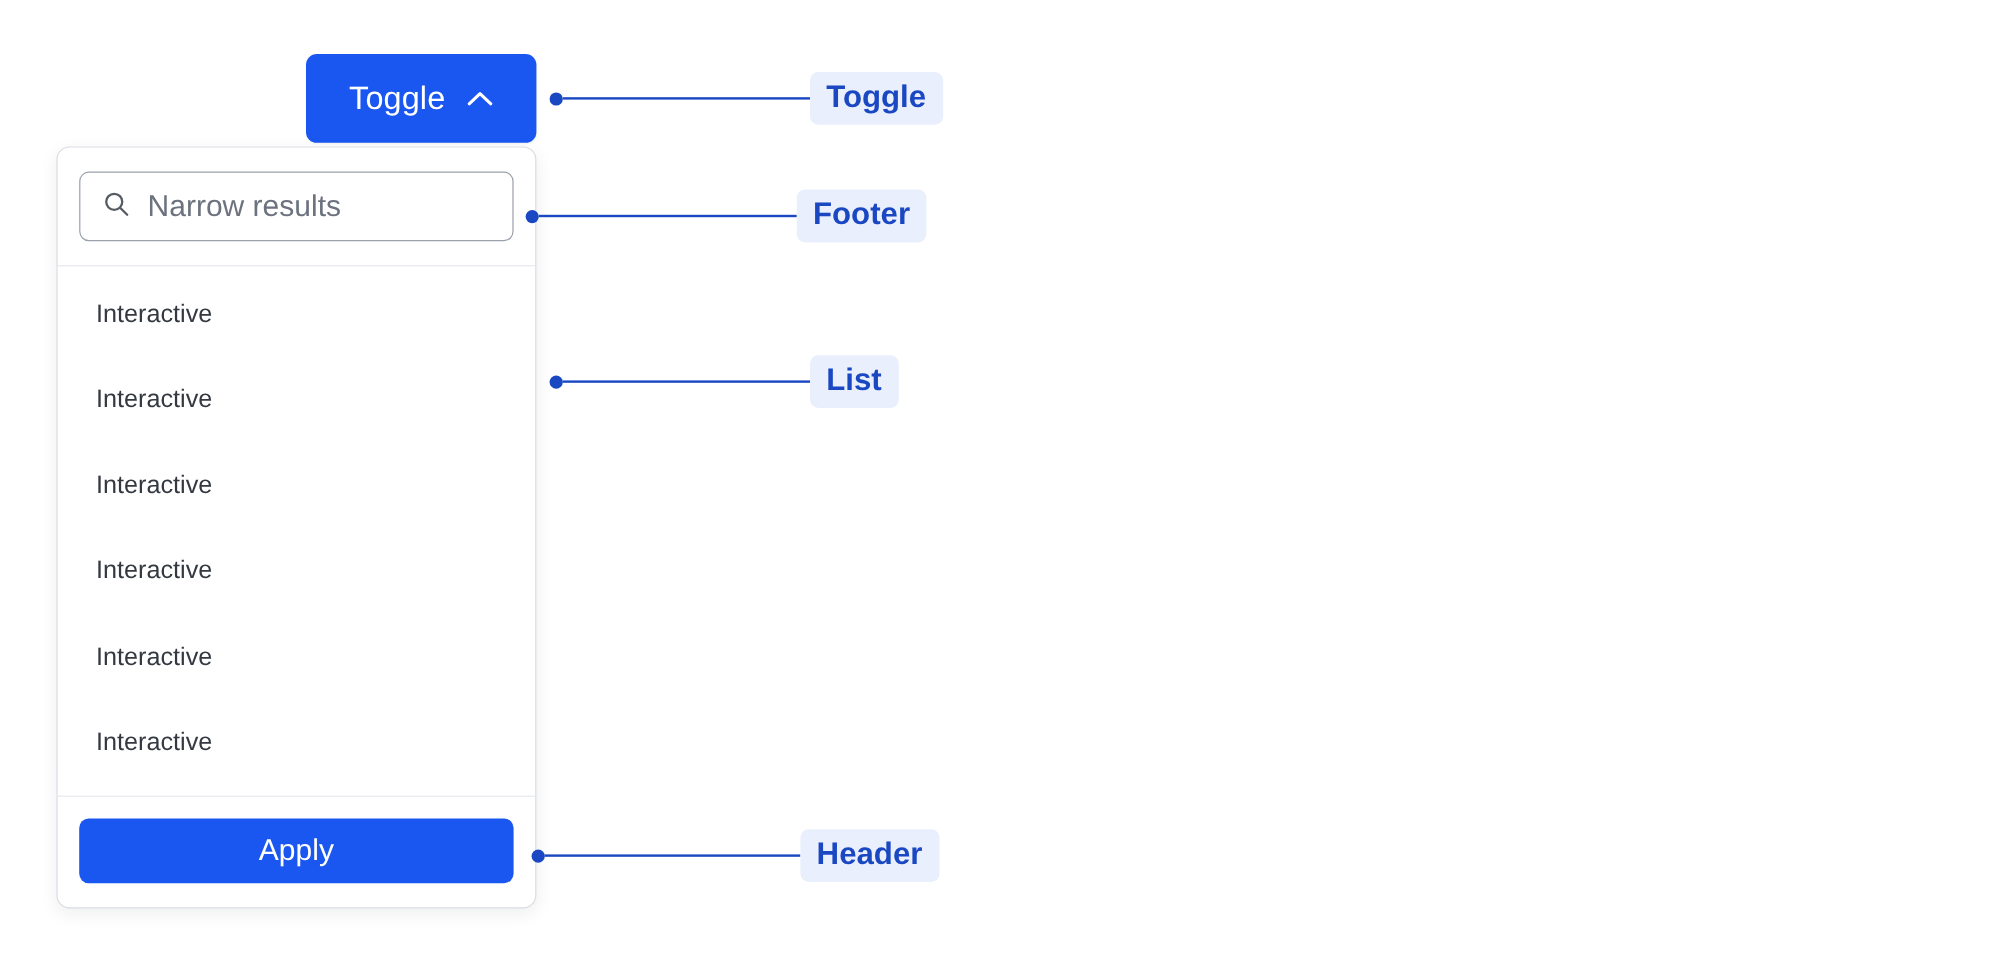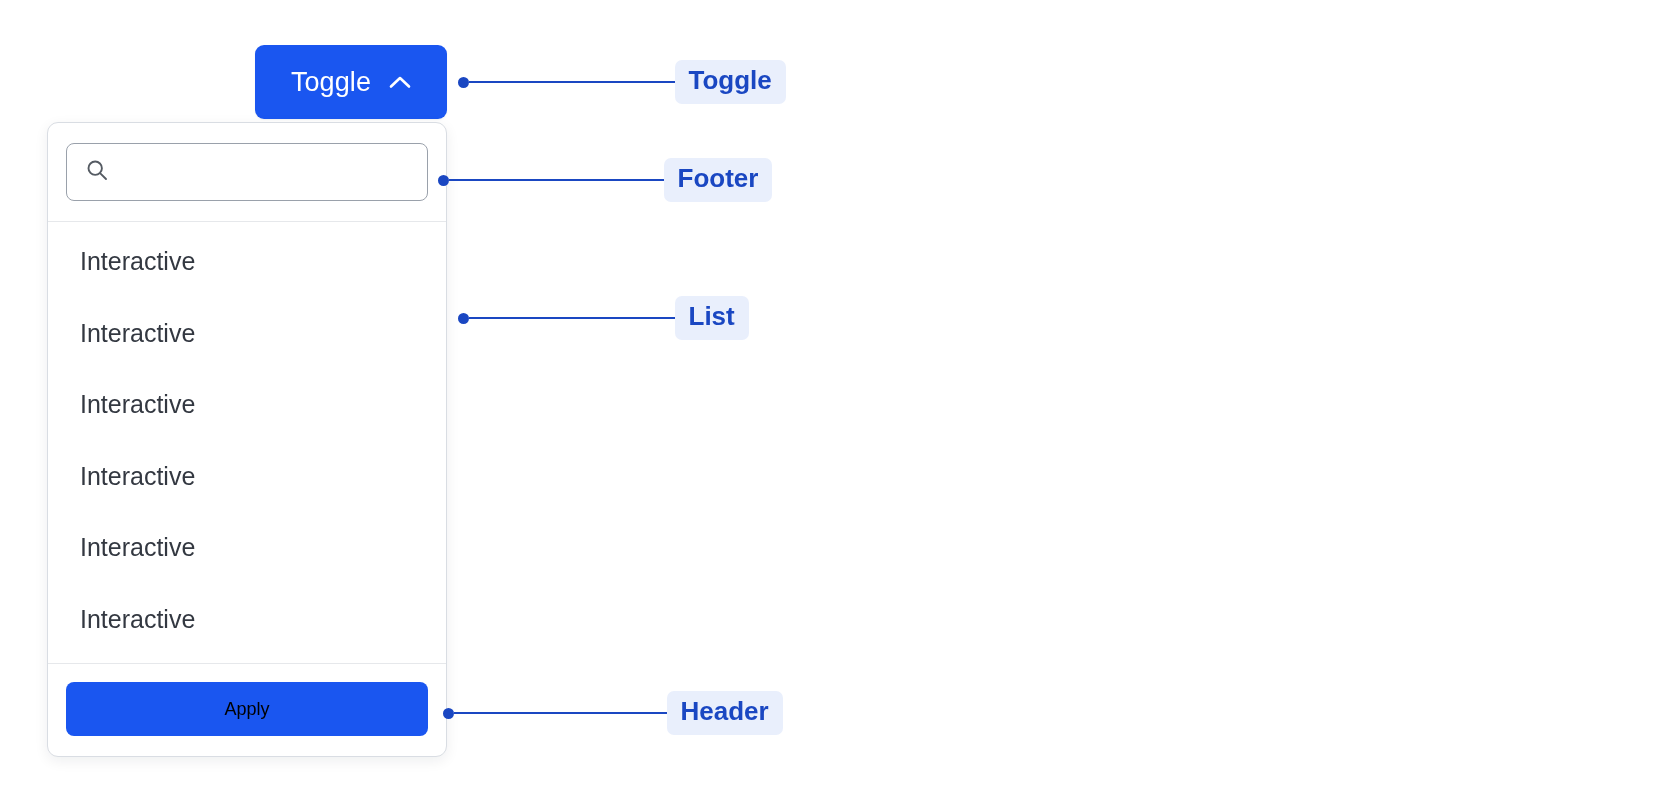--- a/index.html
+++ b/index.html
@@ -108,39 +108,39 @@
   .panel-list {
     flex: 1 1 auto;
     overflow: hidden;
     padding-top: 4px;
   }
   .list-item {
     height: 71.5px;
     display: flex;
     align-items: center;
     padding-left: 32px;
-    font-size: 25px;
+    font-size: 21px;
     color: #333841;
     cursor: pointer;
   }
 
   
   .panel-footer {
     flex: 0 0 auto;
     padding: 18px 18px 20px 18px;
   }
   .apply-btn {
     width: 100%;
     height: 54px;
     background: #1a56f0;
     border: none;
     border-radius: 8px;
-    color: #000000;
+    color: #ffffff;
     font-family: "Liberation Sans", sans-serif;
-    font-size: 18px;
+    font-size: 25px;
     cursor: pointer;
   }
 
   
   .anno {
     position: absolute;
     display: flex;
     align-items: center;
     height: 0;
   }
@@ -186,20 +186,21 @@
   <div class="panel">
 
     <div class="panel-header">
       <div class="search-box">
         <span>
           <svg class="search-icon" viewBox="0 0 24 24" fill="none" xmlns="http://www.w3.org/2000/svg">
             <circle cx="10.2" cy="10.2" r="6.7" stroke="#555b63" stroke-width="1.9"></circle>
             <path d="M15.3 15.3 L21 21" stroke="#555b63" stroke-width="1.9" stroke-linecap="round"></path>
           </svg>
         </span>
+        <input class="search-input" type="text" placeholder="Narrow results" value="" style="">
       </div>
     </div>
 
     <div class="divider"></div>
 
     <div class="panel-list">
       <div class="list-item">
         <span>Interactive</span>
       </div>
       <div class="list-item">

